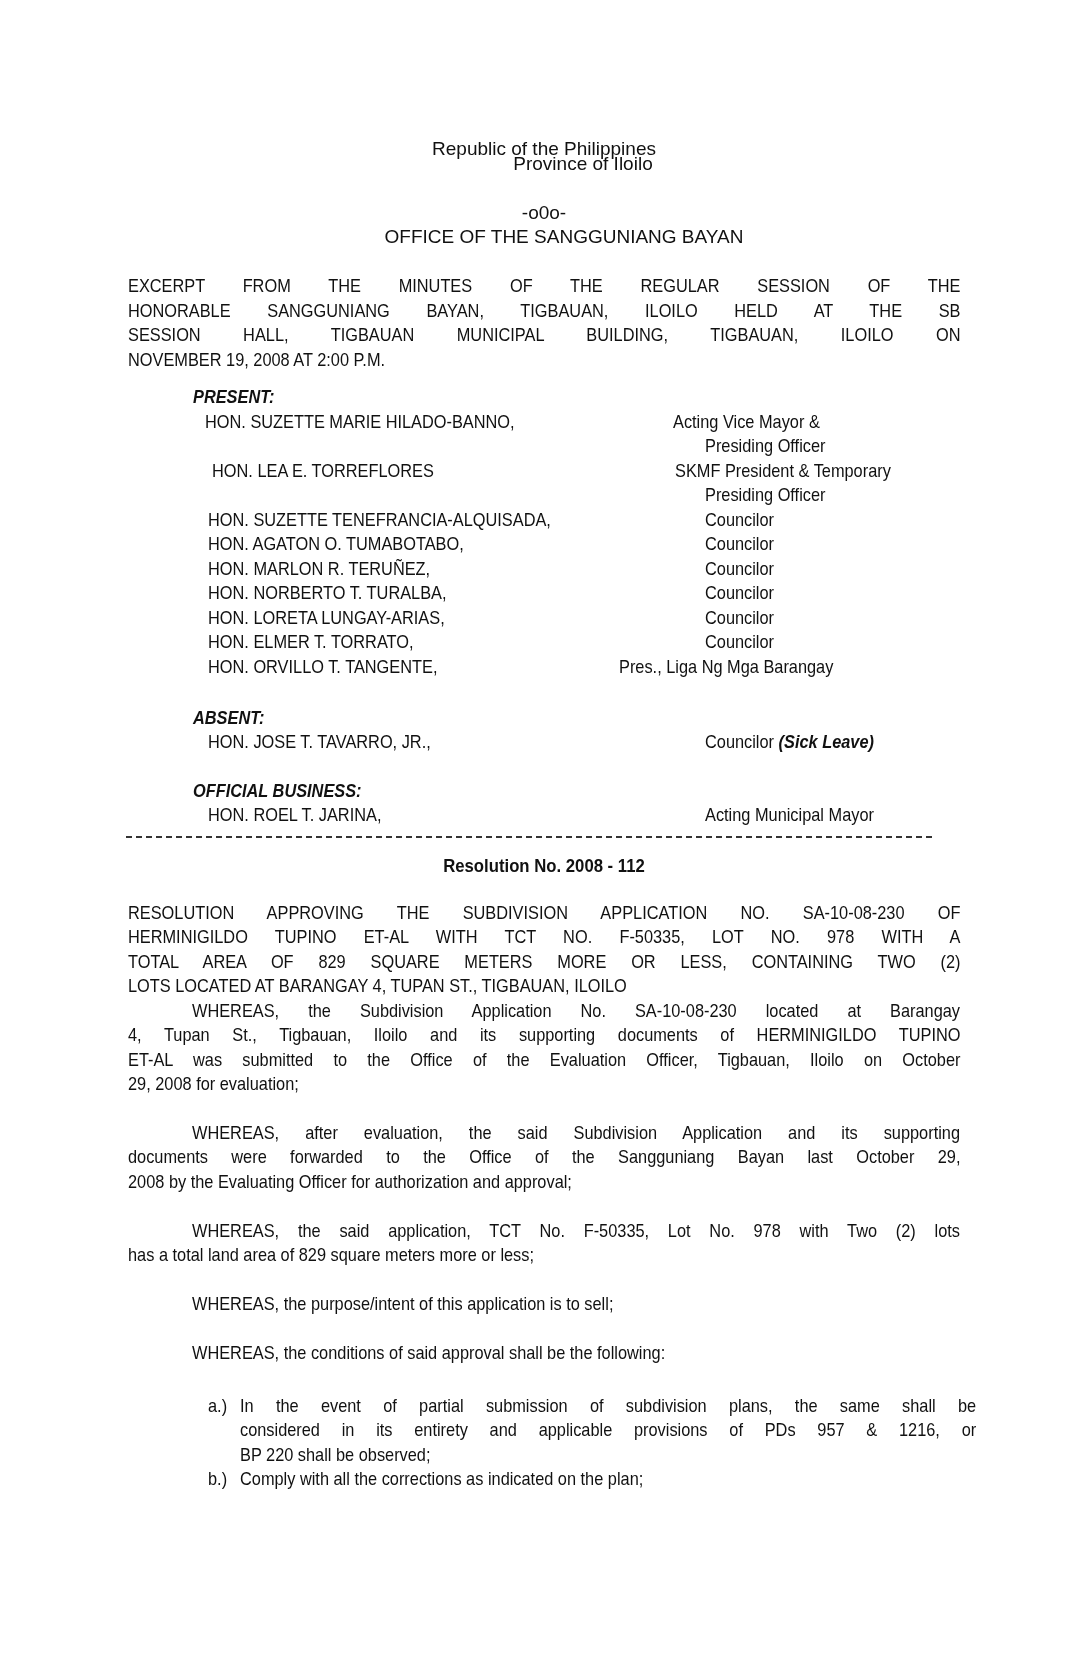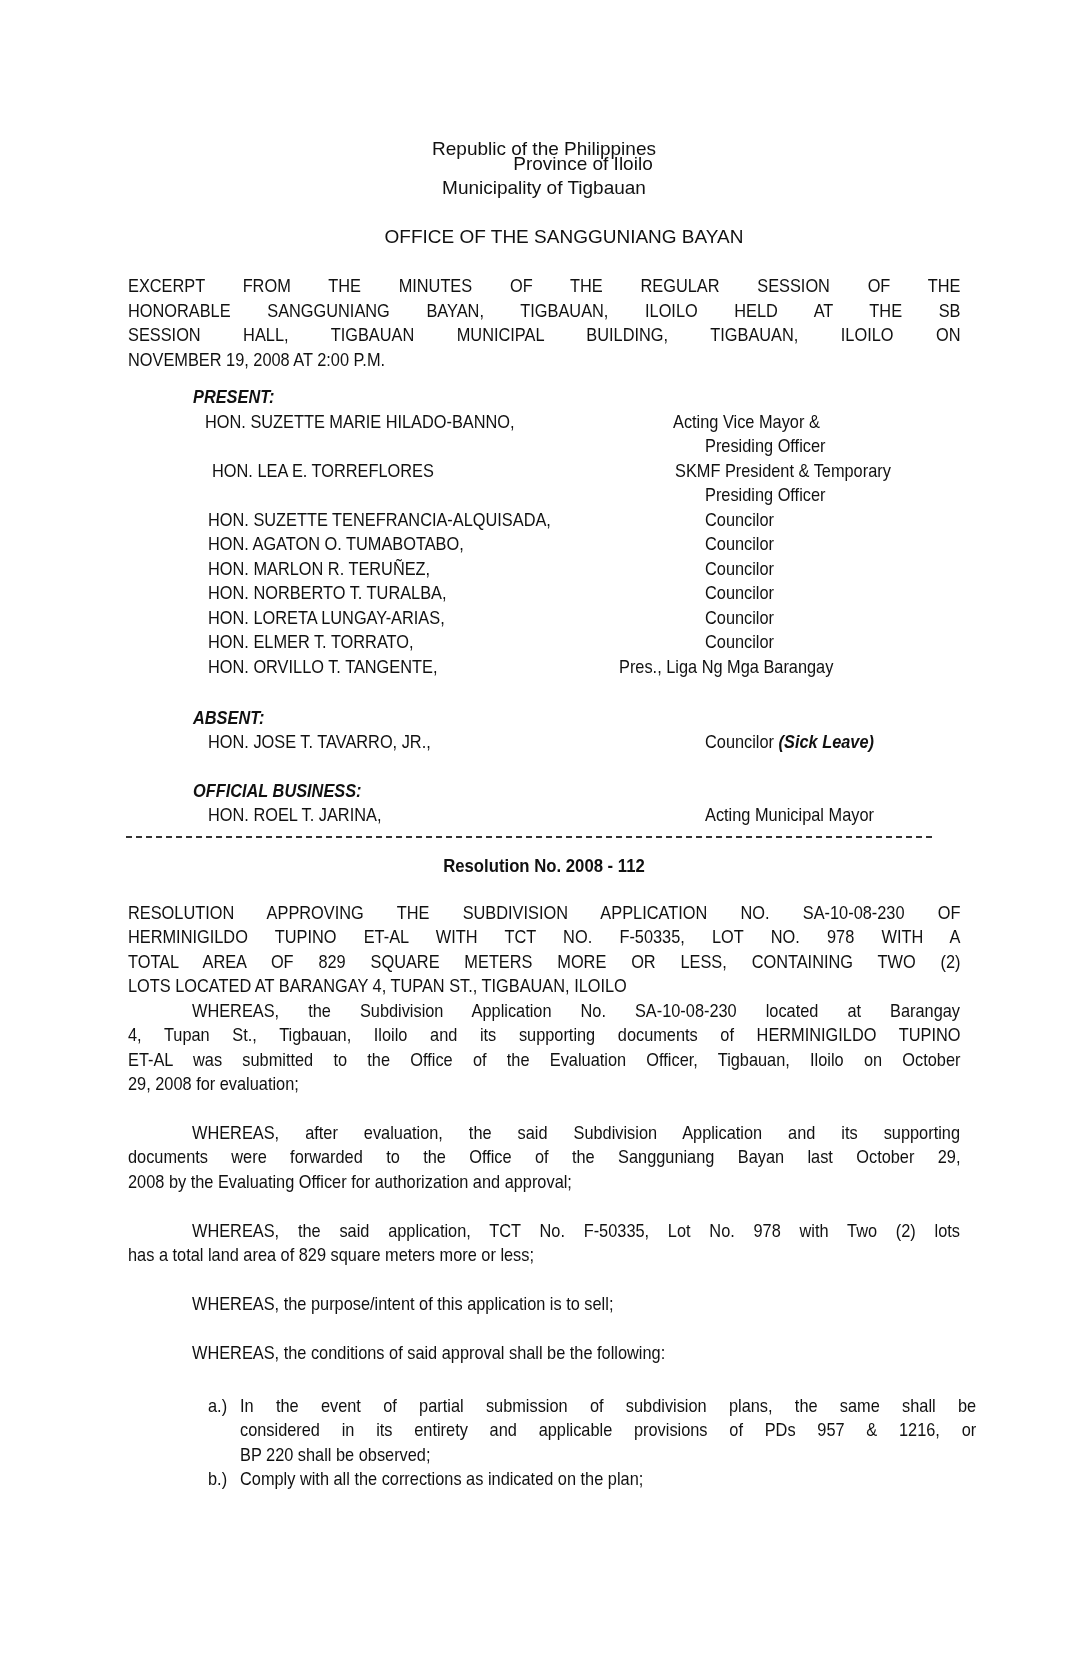--- a/index.html
+++ b/index.html
@@ -13,21 +13,21 @@
   .b { font-weight: bold; }
   .dash { position: absolute; left: 126px; top: 836px; width: 806px; height: 0; border-top: 2px dashed #333; }
 </style>
 </head>
 <body>
 
 <div class="page">
 
   <div class="ln center" style="top:137px;">Republic of the Philippines</div>
   <div class="ln center" style="top:152px;margin-left:39px;">Province of Iloilo</div>
-  <div class="ln center" style="top:176px;">Municipality of Tigbauan</div>
+  <div class="ln center" style="top:201px;">-o0o-</div>
   <div class="ln center" style="top:225px;margin-left:20px;">OFFICE OF THE SANGGUNIANG BAYAN</div>
 
   <div class="ln jst narrow" style="left:128px; top:274px; width:968px;">EXCERPT FROM THE MINUTES OF THE REGULAR  SESSION OF THE</div>
   <div class="ln jst narrow" style="left:128px; top:299px; width:968px;">HONORABLE SANGGUNIANG BAYAN, TIGBAUAN, ILOILO HELD AT THE  SB</div>
   <div class="ln jst narrow" style="left:128px; top:323px; width:968px;">SESSION HALL, TIGBAUAN MUNICIPAL BUILDING, TIGBAUAN, ILOILO ON</div>
   <div class="ln narrow" style="left:128px; top:348px;">NOVEMBER 19, 2008   AT 2:00 P.M.</div>
 
   <div class="ln narrow bi" style="left:193px; top:385px;">PRESENT:</div>
 
   <div class="ln narrow" style="left:205px; top:410px;">HON. SUZETTE MARIE HILADO-BANNO,</div>

